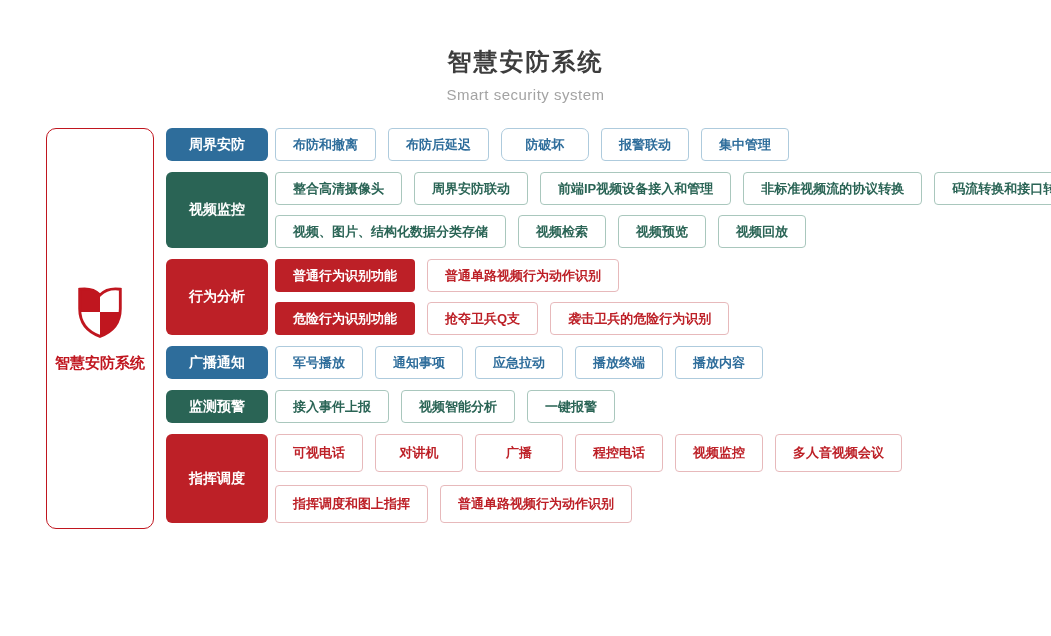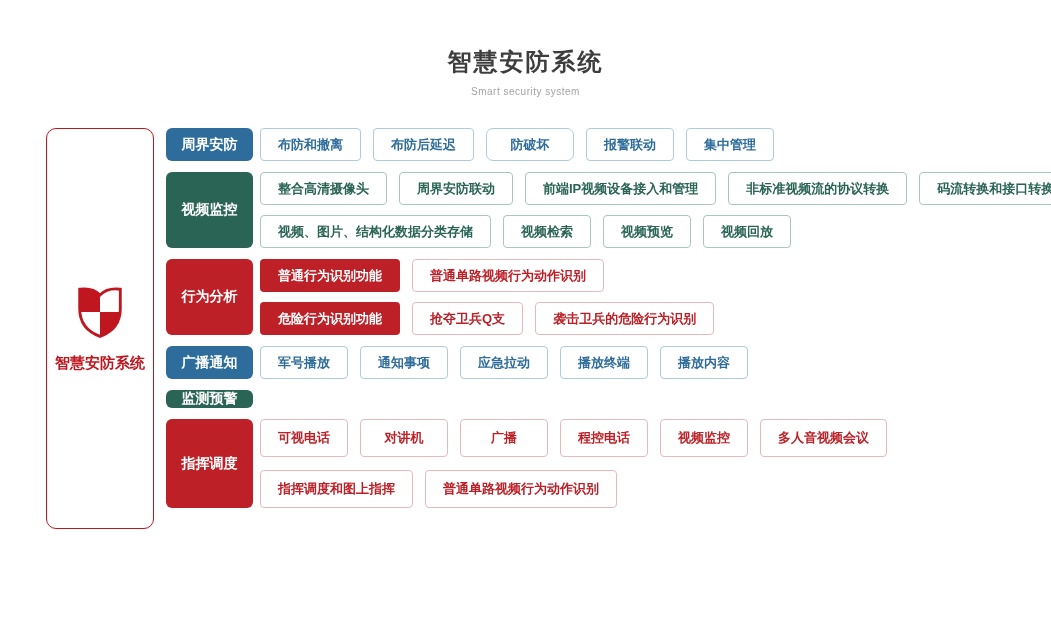--- a/index.html
+++ b/index.html
@@ -6,38 +6,38 @@
   html, body { background: #ffffff; }
   body {
     font-family: "Liberation Sans", "DejaVu Sans", sans-serif;
     width: 1051px; height: 636px; overflow: hidden;
   }
   .page { position: relative; width: 1051px; height: 636px; background: #fff; }
 
   
   .header { text-align: center; padding-top: 46px; }
   .title { font-size: 24px; font-weight: bold; color: #3d3d3d; letter-spacing: 2px; }
-  .subtitle { font-size: 10px; color: #a3a3a3; margin-top: 8px; letter-spacing: 0.5px; }
+  .subtitle { font-size: 15px; color: #a3a3a3; margin-top: 8px; letter-spacing: 0.5px; }
 
   
   .diagram { position: absolute; left: 46px; top: 128px; display: flex; align-items: flex-start; }
 
   .root-box {
     width: 108px; height: 401px;
     border: 1px solid #c0161f; border-radius: 10px;
     display: flex; flex-direction: column; align-items: center; justify-content: center;
     gap: 14px; background: #fff; flex: 0 0 auto;
   }
   .root-label { color: #c0161f; font-size: 15px; font-weight: bold; white-space: nowrap; }
   .shield { width: 52px; height: 56px; display: block; }
 
   .rows { display: flex; flex-direction: column; gap: 11px; margin-left: 12px; }
   .group-row { display: flex; align-items: stretch; }
   .category {
-    width: 87px; border-radius: 6px; color: #ffffff;
+    width: 102px; border-radius: 6px; color: #ffffff;
     font-size: 14px; font-weight: bold;
     display: flex; align-items: center; justify-content: center;
     flex: 0 0 auto; cursor: default;
   }
   .lines { display: flex; flex-direction: column; gap: 10px; margin-left: 7px; }
   .line { display: flex; gap: 12px; }
   .item {
     background: #ffffff; border: 1px solid #ccc; border-radius: 4px;
     min-width: 88px; height: 33px; padding: 0 17px;
     display: flex; align-items: center; justify-content: center;
@@ -128,20 +128,27 @@
               <div class="item" style="color: rgb(46, 109, 155); border-color: rgb(174, 203, 221);">军号播放</div>
               <div class="item" style="color: rgb(46, 109, 155); border-color: rgb(174, 203, 221);">通知事项</div>
               <div class="item" style="color: rgb(46, 109, 155); border-color: rgb(174, 203, 221);">应急拉动</div>
               <div class="item" style="color: rgb(46, 109, 155); border-color: rgb(174, 203, 221);">播放终端</div>
               <div class="item" style="color: rgb(46, 109, 155); border-color: rgb(174, 203, 221);">播放内容</div>
             </div>
           </div>
         </div>
         <div class="group-row">
           <div class="category" style="background: rgb(42, 100, 85);">监测预警</div>
+          <div class="lines">
+            <div class="line">
+              <div class="item" style="color: rgb(42, 100, 85); border-color: rgb(169, 199, 189);">接入事件上报</div>
+              <div class="item" style="color: rgb(42, 100, 85); border-color: rgb(169, 199, 189);">视频智能分析</div>
+              <div class="item" style="color: rgb(42, 100, 85); border-color: rgb(169, 199, 189);">一键报警</div>
+            </div>
+          </div>
         </div>
         <div class="group-row">
           <div class="category" style="background: rgb(189, 32, 39);">指挥调度</div>
           <div class="lines">
             <div class="line">
               <div class="item" style="color: rgb(189, 32, 39); border-color: rgb(231, 185, 187);">可视电话</div>
               <div class="item" style="color: rgb(189, 32, 39); border-color: rgb(231, 185, 187);">对讲机</div>
               <div class="item" style="color: rgb(189, 32, 39); border-color: rgb(231, 185, 187);">广播</div>
               <div class="item" style="color: rgb(189, 32, 39); border-color: rgb(231, 185, 187);">程控电话</div>
               <div class="item" style="color: rgb(189, 32, 39); border-color: rgb(231, 185, 187);">视频监控</div>

